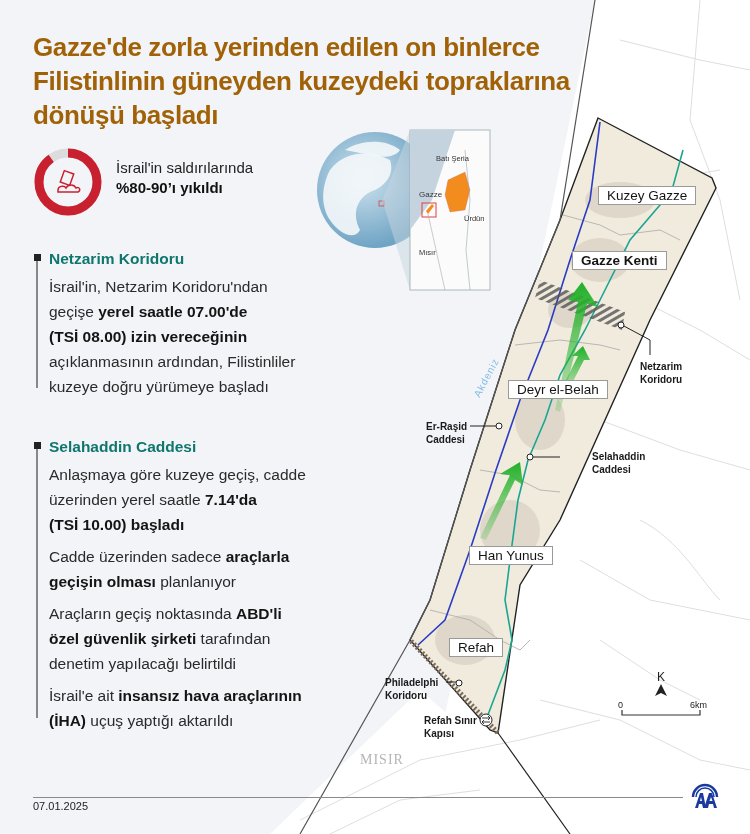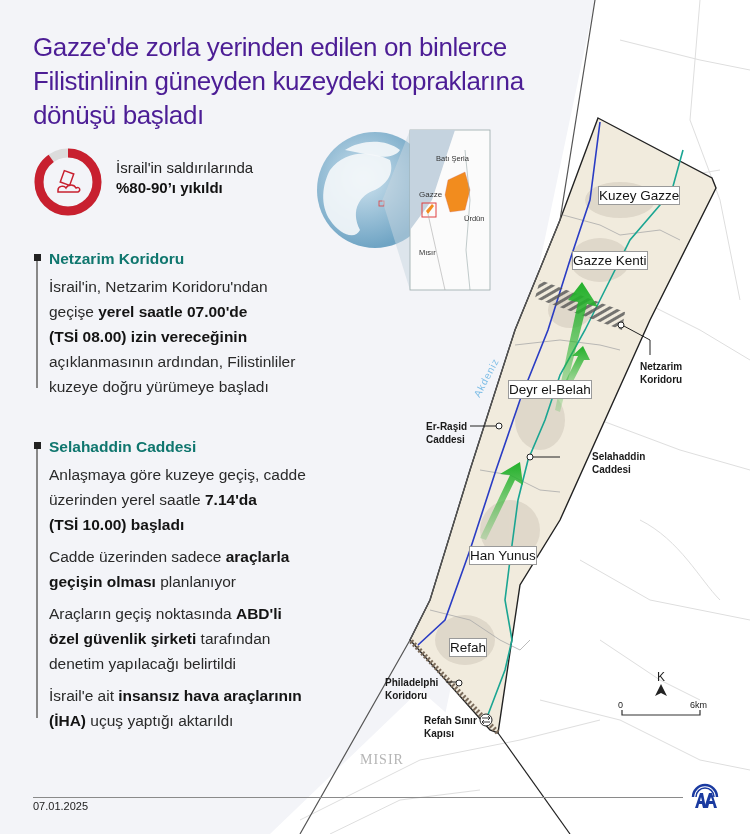--- a/index.html
+++ b/index.html
@@ -3,37 +3,37 @@
   <meta charset="utf-8">
   <style>
     * { box-sizing: border-box; margin: 0; padding: 0; }
     html, body { width: 750px; height: 834px; overflow: hidden; background: #f3f4f8; }
     body { position: relative; font-family: "Liberation Sans", "DejaVu Sans", sans-serif; color: #1a1a1a; }
 
     #map-svg { position: absolute; left: 0; top: 0; width: 750px; height: 834px; }
 
     .title {
       position: absolute; left: 33px; top: 30px; width: 560px;
-      font-size: 26px; line-height: 34px; font-weight: 400; letter-spacing: -0.4px; color: #4c1d95;
+      font-size: 26px; line-height: 34px; font-weight: 700; letter-spacing: -0.4px; color: #a16207;
     }
 
     .stat { position: absolute; left: 32px; top: 146px; width: 300px; height: 72px; }
     .donut { position: absolute; left: 0; top: 0; width: 72px; height: 72px; }
     .stat-text { position: absolute; left: 84px; top: 12px; font-size: 15px; line-height: 20px; color: #222; }
     .stat-text b { font-weight: 700; color: #111; }
 
     .section { position: absolute; left: 36px; }
     .section .bar { position: absolute; left: 0; top: 6px; width: 2px; background: #888; }
     .section .bullet { position: absolute; left: -2px; top: 0; width: 7px; height: 7px; background: #222; }
     .section .head { position: absolute; left: 13px; top: -4px; font-size: 15.5px; font-weight: 700; color: #0f766e; white-space: nowrap; }
     .section .para { position: absolute; left: 13px; font-size: 15.5px; line-height: 25px; color: #2a2a2a; white-space: nowrap; }
     .section .para b { font-weight: 700; color: #141414; }
 
     .map-label {
-      position: absolute; background: #fff; border: 1px solid #9a9a9a; padding: 0 0;
+      position: absolute; background: #fff; border: 1px solid #9a9a9a; padding: 0 8px;
       font-size: 13.5px; line-height: 17px; color: #151515; white-space: nowrap;
     }
     .callout { position: absolute; font-size: 10px; line-height: 13px; font-weight: 700; color: #1a1a1a; }
     .small-label { position: absolute; font-size: 7.5px; color: #333; }
     .sea-label { position: absolute; font-size: 10px; color: #7dbde6; transform: rotate(-62deg); letter-spacing: 1px; }
     .misir { position: absolute; font-family: "Liberation Serif", serif; font-size: 14px; color: #b5b5b5; letter-spacing: 1px; }
 
     .compass { position: absolute; left: 654px; top: 670px; width: 14px; text-align: center; font-size: 12px; color: #222; }
     .scale { position: absolute; left: 618px; top: 700px; width: 100px; height: 20px; }
     .scale .t0 { position: absolute; left: 0; top: 0; font-size: 9px; color: #222; }
@@ -200,21 +200,21 @@
       <div style="position: absolute; top: 246px;"><b>(İHA)</b><span> uçuş yaptığı aktarıldı</span></div>
     </div>
 </div>
 
 <div class="small-label" style="left:436px;top:154px;">Batı Şeria</div>
 <div class="small-label" style="left:419px;top:190px;font-size:8px;">Gazze</div>
 <div class="small-label" style="left:464px;top:214px;">Ürdün</div>
 <div class="small-label" style="left:419px;top:248px;">Mısır</div>
 
 <div class="map-label" style="left:598px;top:186px;">Kuzey Gazze</div>
-<div class="map-label" style="left:572px;top:251px;">Gazze Kenti</div>
+<div class="map-label" style="left:572px;top:251px;font-weight:bold;">Gazze Kenti</div>
 <div class="map-label" style="left:508px;top:380px;">Deyr el-Belah</div>
 <div class="map-label" style="left:469px;top:546px;">Han Yunus</div>
 <div class="map-label" style="left:449px;top:638px;">Refah</div>
 
 <div class="callout" style="left:640px;top:360px;">
   <div>Netzarim</div>
     <div>Koridoru</div>
 </div>
 <div class="callout" style="left:426px;top:420px;">
   <div>Er-Raşid</div>

